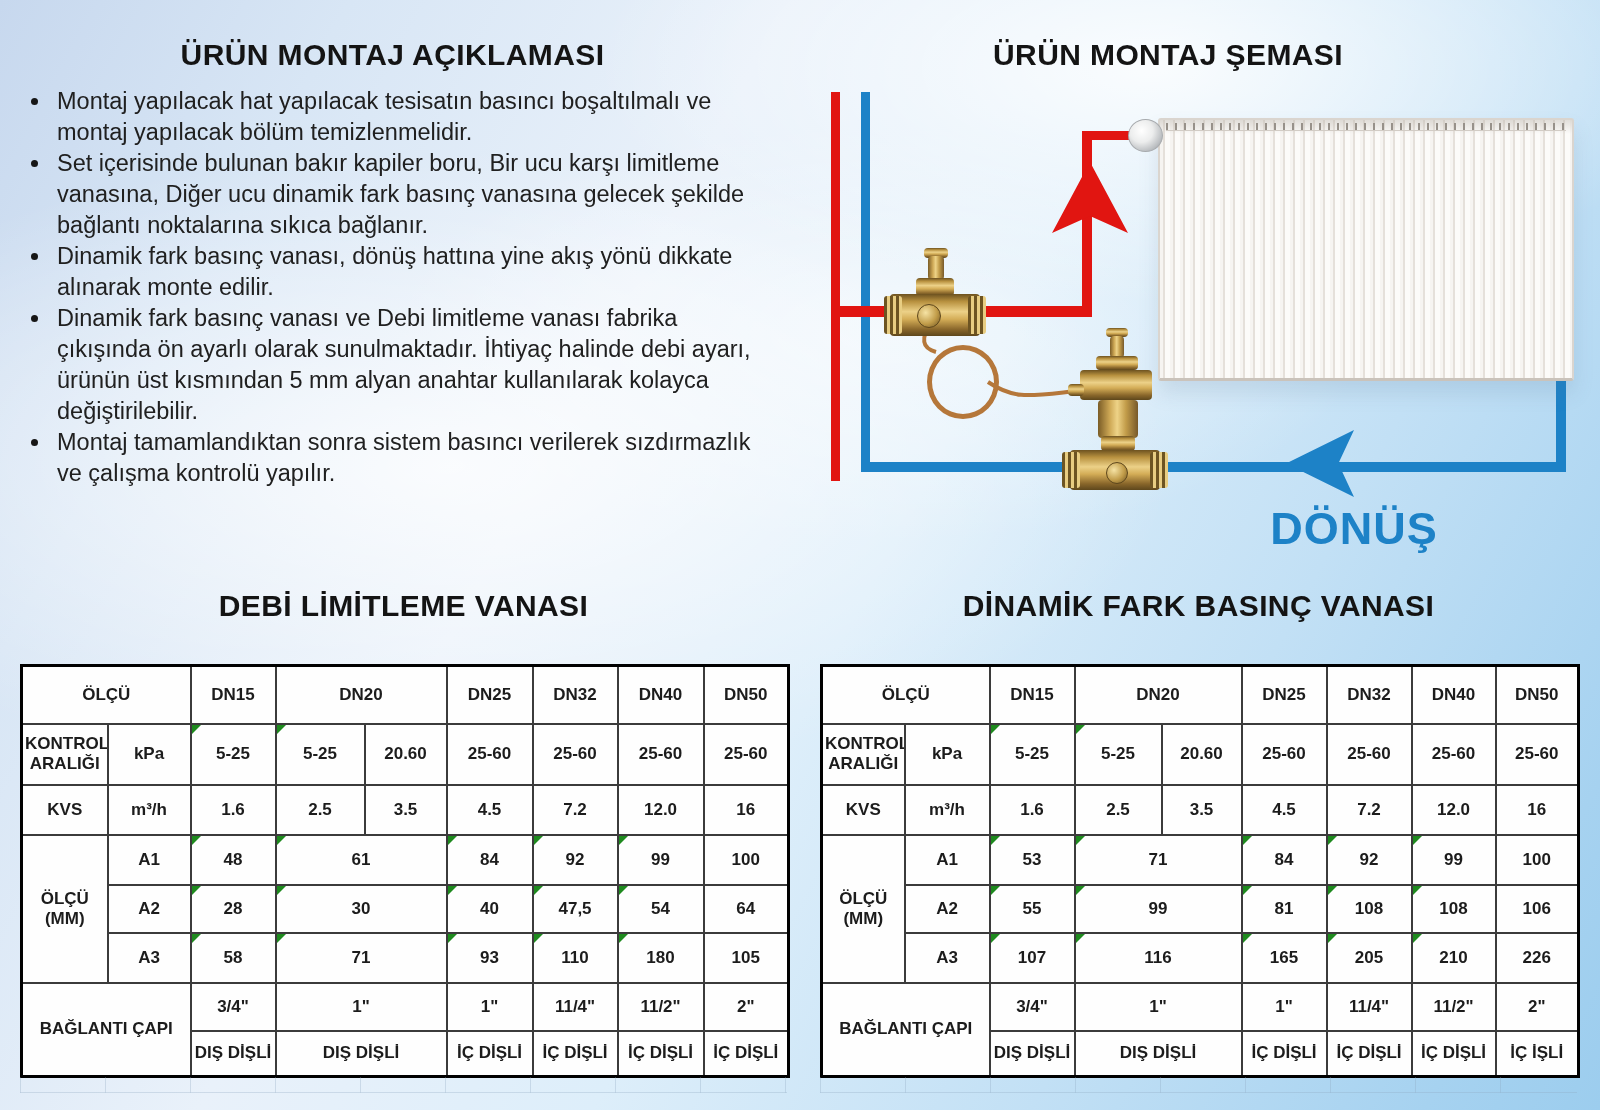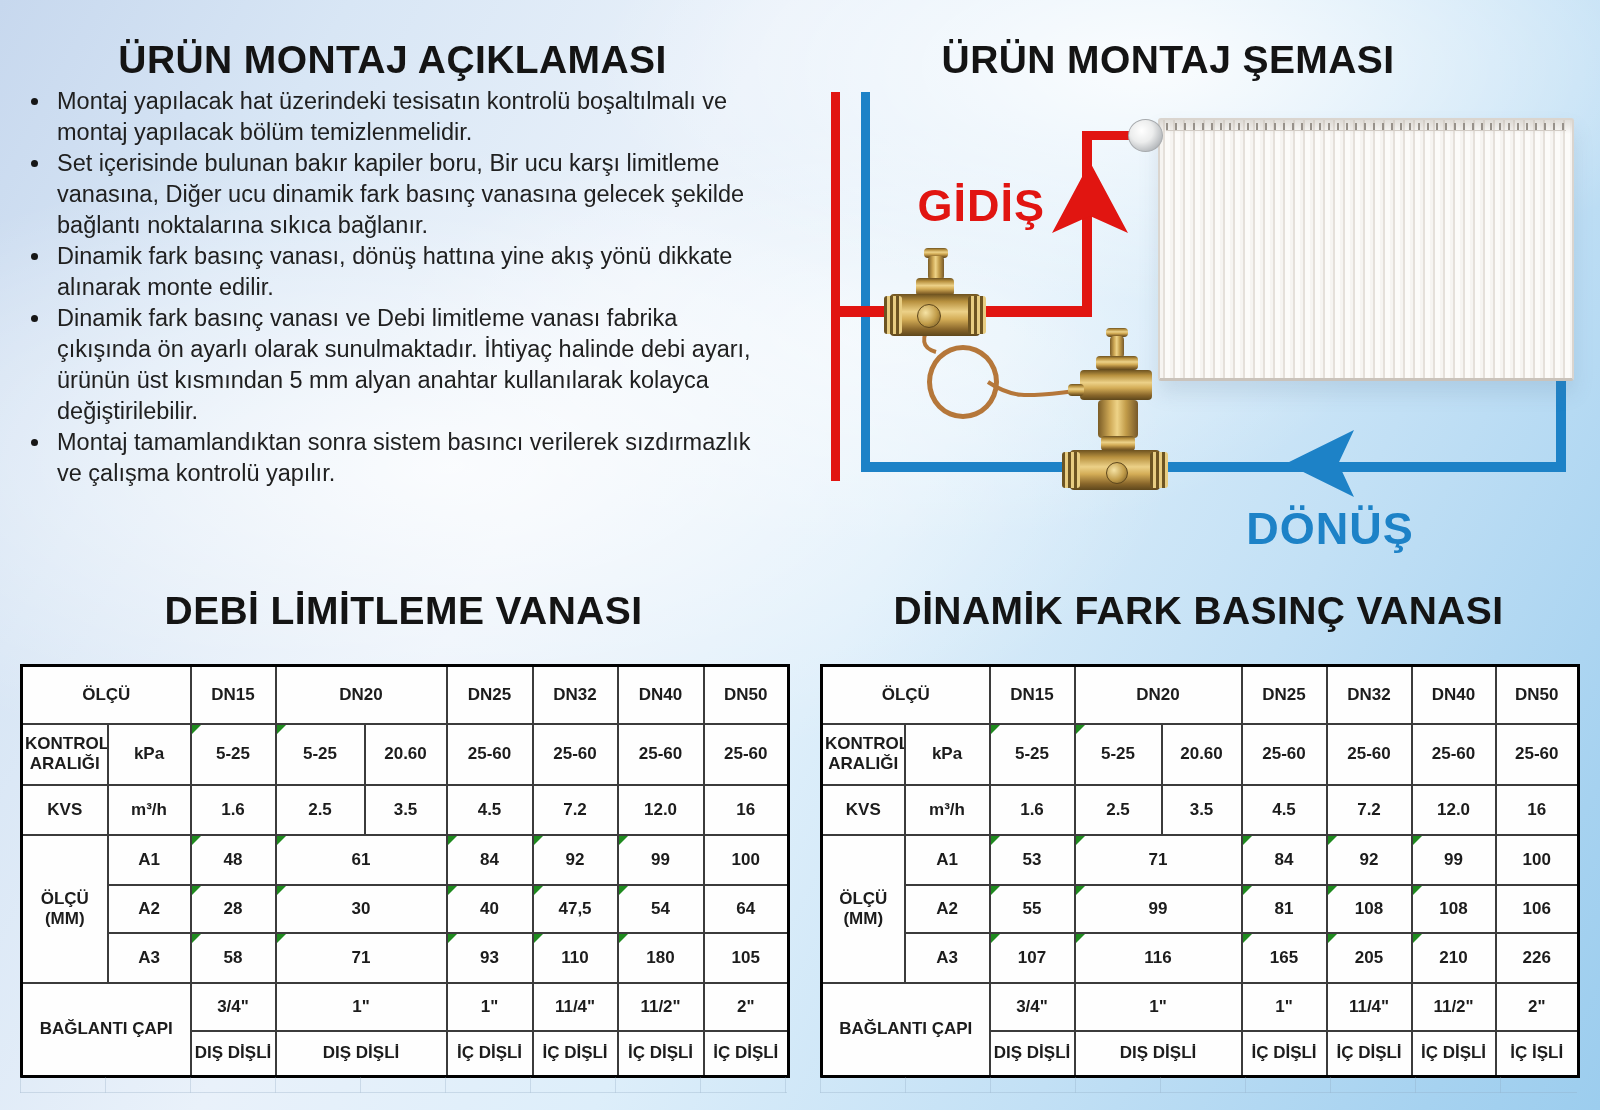--- a/index.html
+++ b/index.html
@@ -9,21 +9,21 @@
     background:
       radial-gradient(900px 380px at 72% 6%, rgba(255,255,255,.85), rgba(255,255,255,0) 62%),
       radial-gradient(1100px 480px at 28% 42%, rgba(255,255,255,.8), rgba(255,255,255,0) 66%),
       radial-gradient(700px 300px at 55% 30%, rgba(255,255,255,.55), rgba(255,255,255,0) 70%),
       linear-gradient(118deg, #c7d8ee 0%, #d8e6f5 16%, #e9f1fa 36%, #ddeefa 54%, #c2e0f5 74%, #a6d2f0 92%, #9ccdee 100%);
   }
   .abs{position:absolute;}
 
   
   .big-title{
-    font-weight:800; font-size:39px; letter-spacing:.4px; color:#141414;
+    font-weight:800; font-size:30px; letter-spacing:.4px; color:#141414;
     text-align:center; white-space:nowrap;
   }
 
   
   .bullets{list-style:none; margin:0; padding:0; font-size:23.5px; line-height:31px; color:#202020;}
   .bullets li{position:relative; padding-left:37px; margin:0;}
   .bullets li::before{
     content:""; position:absolute; left:11px; top:12px; width:7px; height:7px;
     border-radius:50%; background:#161616;
   }
@@ -34,21 +34,21 @@
   .arrow-up{
     background:var(--supply,#e11511);
     clip-path:polygon(50% 0%, 100% 100%, 50% 76%, 0% 100%);
   }
   .arrow-left{
     background:var(--return,#1d82c7);
     clip-path:polygon(0% 50%, 100% 0%, 77% 50%, 100% 100%);
   }
   .flow-label{font-weight:700; font-size:45px; letter-spacing:1px; white-space:nowrap;}
   .supply-label{color:var(--supply,#e11511); text-align:right;}
-  .return-label{color:var(--return,#1d82c7); text-align:center;}
+  .return-label{color:var(--return,#1d82c7); text-align:center;margin-left:24px;}
 
   .radiator{
     background:
       linear-gradient(180deg, rgba(185,179,171,.4) 0px, rgba(255,255,255,0) 14px),
       repeating-linear-gradient(90deg, #f6f4f1 0px, #f6f4f1 3px, #e5e0da 3px, #e5e0da 5px, #fcfbf9 5px, #fcfbf9 10px);
     border:2px solid #dad5cf; border-bottom:3px solid #cac3bb; border-radius:3px;
     box-shadow:0 12px 20px rgba(90,120,150,.16);
   }
   .radiator-grille{
     position:absolute; top:3px; left:6px; right:6px; height:7px;
@@ -103,21 +103,21 @@
   }
 </style>
 </head>
 <body>
 
 <div class="canvas">
 
   <div class="abs big-title" style="left:20px; top:38px; width:745px;">ÜRÜN MONTAJ AÇIKLAMASI</div>
 
   <ul class="bullets abs" style="left:20px; top:86px; width:737px;">
-    <li>Montaj yapılacak hat üzerindeki tesisatın kontrolü boşaltılmalı ve montaj yapılacak bölüm temizlenmelidir.</li>
+    <li>Montaj yapılacak hat yapılacak tesisatın basıncı boşaltılmalı ve montaj yapılacak bölüm temizlenmelidir.</li>
     <li>Set içerisinde bulunan bakır kapiler boru, Bir ucu karşı limitleme vanasına, Diğer ucu dinamik fark basınç vanasına gelecek şekilde bağlantı noktalarına sıkıca bağlanır.</li>
     <li>Dinamik fark basınç vanası, dönüş hattına yine akış yönü dikkate alınarak monte edilir.</li>
     <li>Dinamik fark basınç vanası ve Debi limitleme vanası fabrika çıkışında ön ayarlı olarak sunulmaktadır. İhtiyaç halinde debi ayarı, ürünün üst kısmından 5 mm alyan anahtar kullanılarak kolayca değiştirilebilir.</li>
     <li>Montaj tamamlandıktan sonra sistem basıncı verilerek sızdırmazlık ve çalışma kontrolü yapılır.</li>
   </ul>
 
   <div class="abs big-title" style="left:840px; top:38px; width:656px;">ÜRÜN MONTAJ ŞEMASI</div>
 
   <div class="abs pipe-red" style="left:831px; top:92px;  width:9px;  height:389px;"></div>
   <div class="abs pipe-blue" style="left:861px; top:92px;  width:9px;  height:380px;"></div>
@@ -127,21 +127,20 @@
   <div class="abs pipe-blue" style="left:861px; top:462px; width:705px; height:10px;"></div>
   <div class="abs pipe-blue" style="left:1556px; top:352px; width:10px; height:120px;"></div>
   <div class="abs brass" style="left:1548px; top:342px; width:24px; height:13px;"></div>
 
   <div class="abs radiator" style="left:1158px; top:118px; width:412px; height:258px; z-index:2;">
     <div class="radiator-grille"></div>
   </div>
   <div class="abs chrome-knob" style="left:1128px; top:119px; width:33px; height:31px; z-index:3;"></div>
 
   <div class="abs arrow-up" style="left:1052px; top:162px; width:76px; height:71px; z-index:4;"></div>
-  <div class="abs flow-label supply-label" style="left:860px; top:180px; width:185px;">GİDİŞ</div>
 
   <div class="abs arrow-left" style="left:1286px; top:430px; width:68px; height:67px; z-index:4;"></div>
   <div class="abs flow-label return-label" style="left:1240px; top:503px; width:180px;">DÖNÜŞ</div>
 
   <svg class="abs" style="left:880px; top:300px; z-index:3;" width="230" height="130" viewBox="0 0 230 130">
     <path d="M52 18 C40 40 42 48 56 52" fill="none" stroke="#b5773a" stroke-width="4"></path>
     <path d="M108 82 C135 100 150 96 196 91" fill="none" stroke="#b5773a" stroke-width="4"></path>
   </svg>
   <div class="abs coil-ring" style="left:927px; top:345px; width:62px; height:64px; z-index:3;"></div>
 

